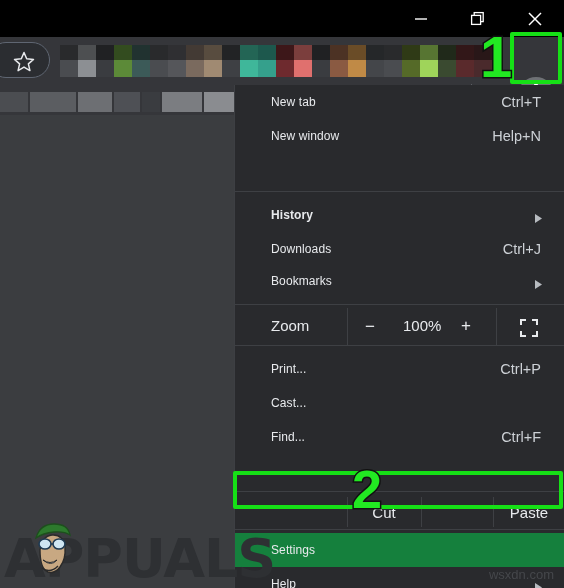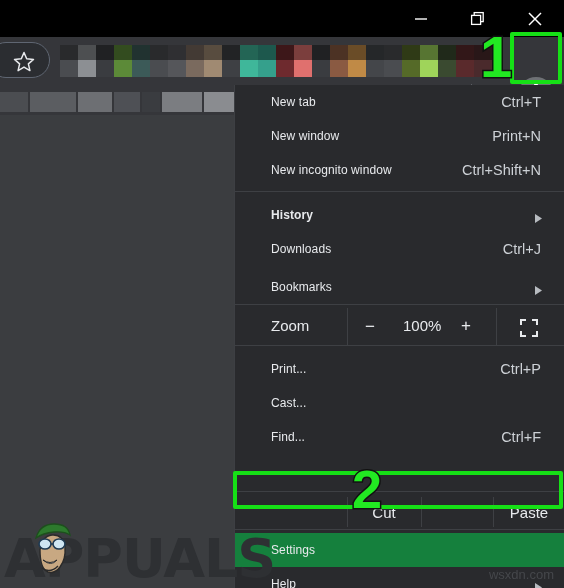--- a/index.html
+++ b/index.html
@@ -310,38 +310,34 @@
   <div class="content-line"></div>
   <div class="content-bg"></div>
 
   <div class="menu" id="menu">
       <div class="mrow" style="top: 0px;">
         <div class="mlabel">New tab</div>
         <div class="maccel">Ctrl+T</div>
       </div>
       <div class="mrow" style="top: 34px;">
         <div class="mlabel">New window</div>
-        <div class="maccel">Print+N</div>
-      </div>
-      <div class="mrow" style="top: 68px;">
-        <div class="mlabel">New incognito window</div>
-        <div class="maccel">Ctrl+Shift+N</div>
+        <div class="maccel">Help+N</div>
       </div>
       <div class="divider" style="top: 106px;"></div>
       <div class="mrow" style="top: 113px; font-weight: bold;">
         <div class="mlabel">History</div>
         <div class="marrow" style="top: 12px;"><svg width="9" height="11" viewBox="0 0 9 11">
             <polygon points="1,1 8,5.5 1,10" fill="#b7bbc0"></polygon>
           </svg></div>
       </div>
       <div class="mrow" style="top: 147px;">
         <div class="mlabel">Downloads</div>
         <div class="maccel">Ctrl+J</div>
       </div>
-      <div class="mrow" style="top: 185px; padding-left: 40px;">
+      <div class="mrow" style="top: 179px; padding-left: 40px;">
         <div class="mlabel">Bookmarks</div>
         <div class="marrow" style="top: 12px;"><svg width="9" height="11" viewBox="0 0 9 11">
             <polygon points="1,1 8,5.5 1,10" fill="#b7bbc0"></polygon>
           </svg></div>
       </div>
       <div class="divider" style="top: 219px;"></div>
       <div class="zoomrow" style="top: 223px;">
         <div class="zlabel">Zoom</div>
         <div class="zvline" style="left:112px"></div>
         <div class="zminus">−</div>

